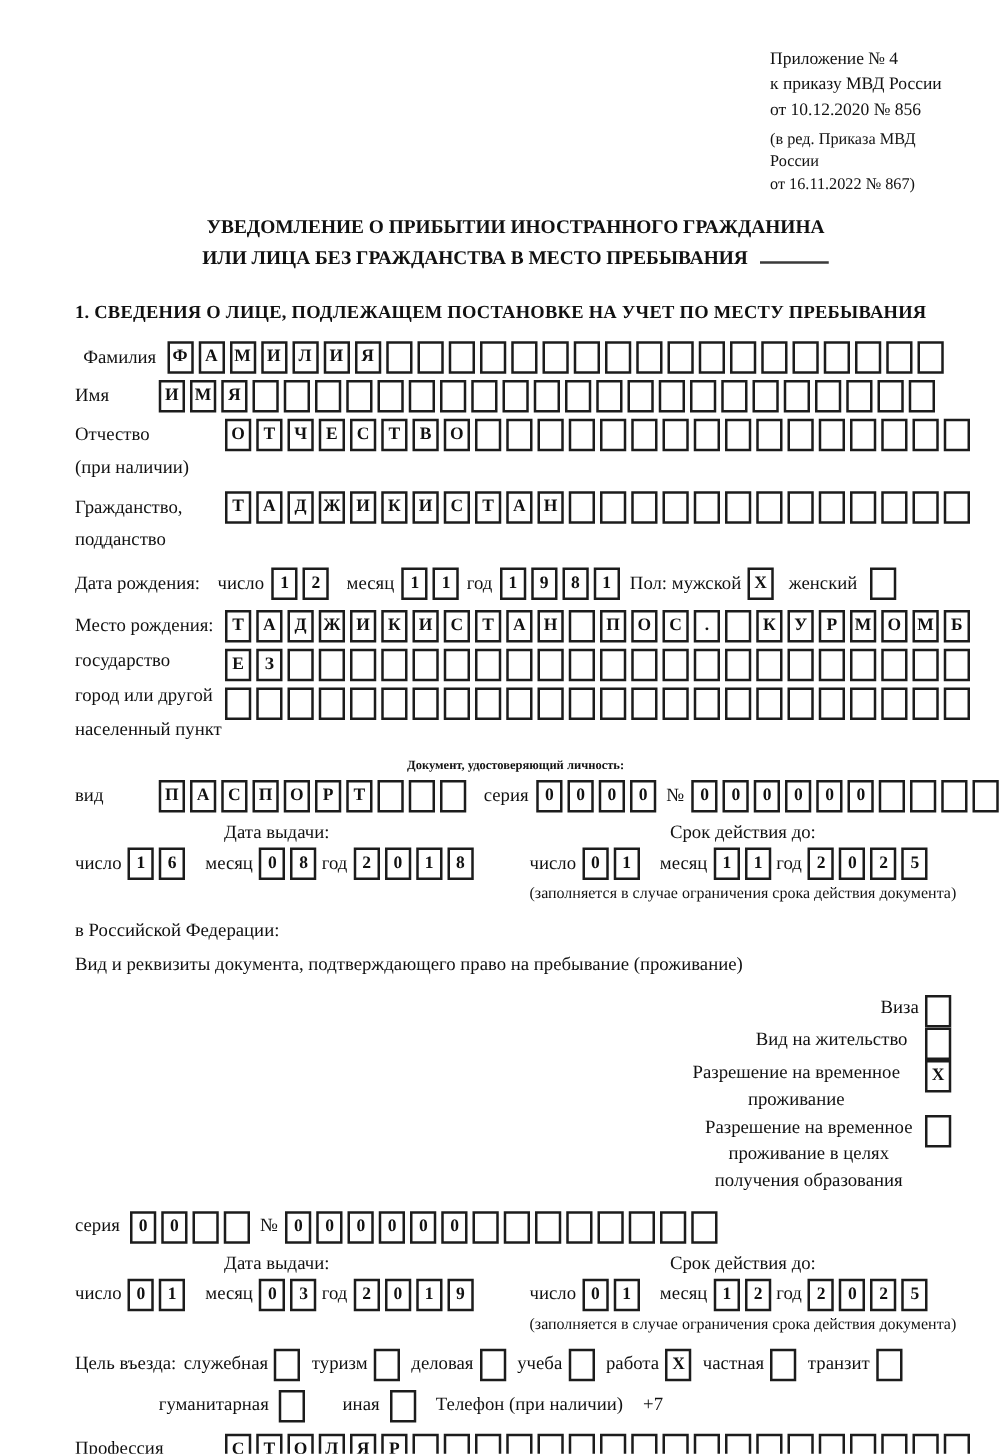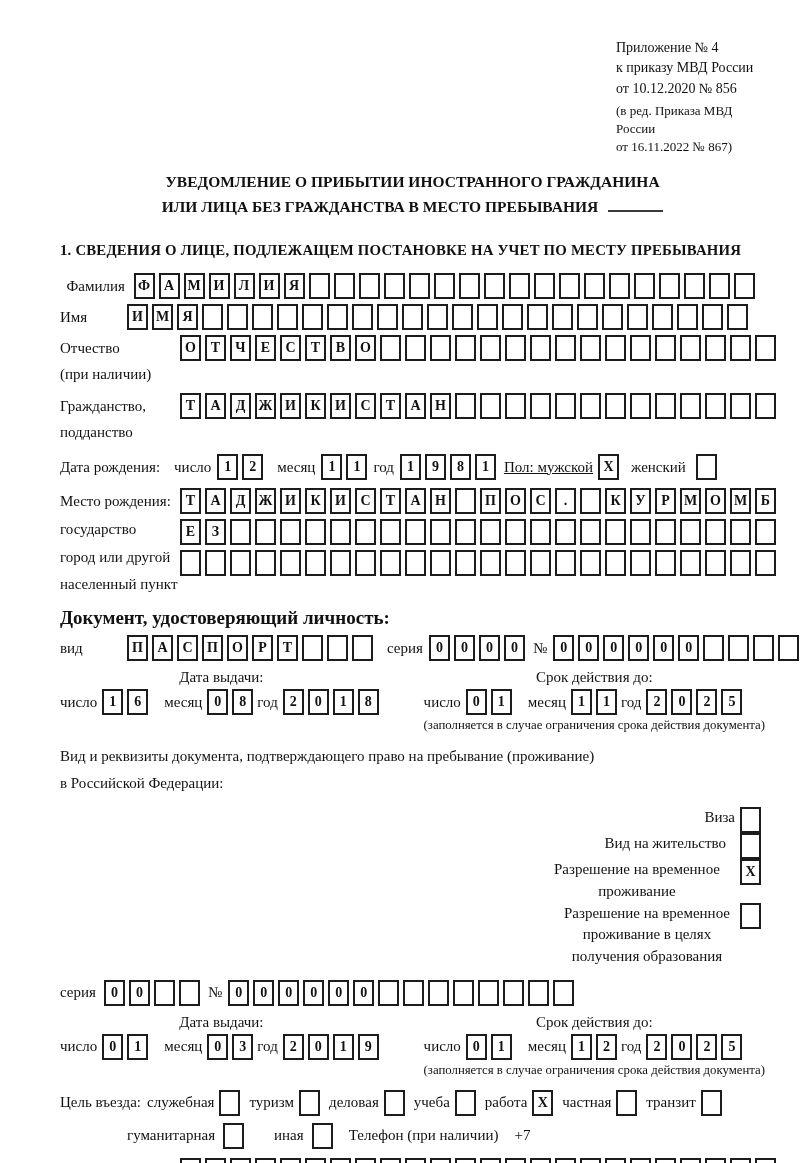--- a/index.html
+++ b/index.html
@@ -32,21 +32,21 @@
   .note{font-size:12.8px;text-align:center;margin-top:3px;}
   
   .opts{display:flex;align-items:flex-end;margin-top:10px;flex-direction:column;}
   .opt{display:flex;align-items:flex-start;}
   .opt .optlabel{text-align:center;line-height:1.45;}
   .opt .cell{margin-left:8px;flex:none;}
   
   .purposerow{display:flex;align-items:center;flex-wrap:nowrap;margin-top:12px;}
   .pair{display:flex;align-items:center;margin-right:9px;white-space:nowrap;}
   .pair .cell{margin-left:5px;margin-right:0;}
-  .dochead{font-weight:bold;margin-top:8px;font-size:19px;}
+  .dochead{text-align:center;font-weight:bold;margin-top:8px;font-size:10px;}
   .intro{margin-top:10px;line-height:1.8;}
 </style>
 </head>
 <body>
 
 <div class="page">
 
   <div class="appendix">
     <div>Приложение № 4</div>
     <div>к приказу МВД России</div>
@@ -92,21 +92,21 @@
   </div>
 
   <div class="row" style="margin-top:9px;">
     <span>Дата рождения:</span>
     <span class="inline-lbl" style="margin-left:14px;">число</span>
     <span class="cells"><span class="cell">1</span><span class="cell">2</span></span>
     <span class="inline-lbl">месяц</span>
     <span class="cells"><span class="cell">1</span><span class="cell">1</span></span>
     <span class="inline-lbl" style="margin-left:2px;">год</span>
     <span class="cells"><span class="cell">1</span><span class="cell">9</span><span class="cell">8</span><span class="cell">1</span></span>
-    <span style="margin-left:4px;text-decoration:underline;">Пол: мужской</span>
+    <span style="margin-left:4px;">Пол: мужской</span>
     <span class="cell cb" style="margin-left:5px;">X</span>
     <span style="margin-left:8px;">женский</span>
     <span class="cell cb" style="margin-left:10px;"></span>
   </div>
 
   <div class="row" style="align-items:flex-start;margin-top:8px;">
     <span class="flabel-w lblcol" style="line-height:1.85;">
       <div>Место рождения:</div>
       <div>государство</div>
       <div>город или другой</div>
@@ -150,22 +150,22 @@
         <span class="dl2">месяц</span>
         <span class="cells"><span class="cell">1</span><span class="cell">1</span></span>
         <span class="dl">год</span>
         <span class="cells"><span class="cell">2</span><span class="cell">0</span><span class="cell">2</span><span class="cell">5</span></span>
       </div>
       <div class="note">(заполняется в случае ограничения срока действия документа)</div>
     </div>
   </div>
 
   <div class="intro">
+    <div>в Российской Федерации:</div>
     <div>Вид и реквизиты документа, подтверждающего право на пребывание (проживание)</div>
-    <div>в Российской Федерации:</div>
   </div>
 
   <div class="opts">
     <div class="opt">
       <span class="optlabel">Виза</span>
       <span class="cell cb" style="margin-left:5px;"></span>
     </div>
     <div class="opt" style="margin-left:22px;">
       <span class="optlabel">Вид на жительство</span>
       <span class="cell cb" style="margin-left:14px;"></span>

